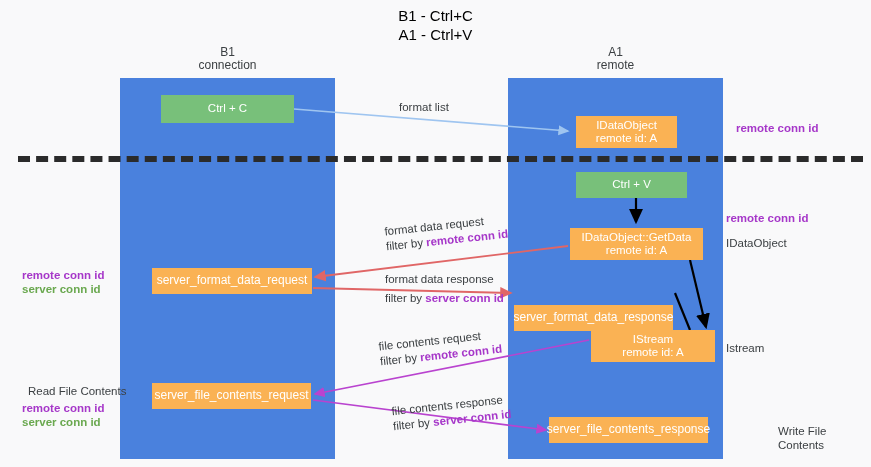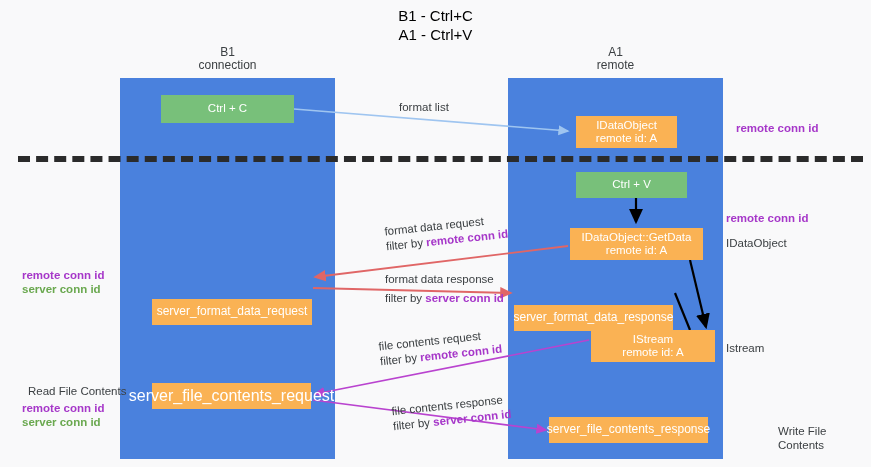--- a/index.html
+++ b/index.html
@@ -56,24 +56,24 @@
     padding:3px 6px;
   }
   .node .l2{display:block;}
   .green{background:#78c07a;}
   .orange{background:#fab254;}
 
   #n-ctrlc{left:161px;top:95px;width:133px;height:28px;}
   #n-idataobject{left:576px;top:116px;width:101px;height:32px;}
   #n-ctrlv{left:576px;top:172px;width:111px;height:26px;}
   #n-getdata{left:570px;top:228px;width:133px;height:32px;}
-  #n-sfdreq{left:152px;top:268px;width:160px;height:26px;font-size:12px;margin-top:31px;}
+  #n-sfdreq{left:152px;top:268px;width:160px;height:26px;font-size:12px;}
   #n-sfdresp{left:514px;top:280px;width:159px;height:26px;font-size:12px;margin-top:25px;}
   #n-istream{left:591px;top:330px;width:124px;height:32px;}
-  #n-sfcreq{left:152px;top:383px;width:159px;height:26px;font-size:16px;}
+  #n-sfcreq{left:152px;top:383px;width:159px;height:26px;font-size:12px;}
   #n-sfcresp{left:549px;top:417px;width:159px;height:26px;font-size:12px;}
 
   
   .side{font-size:11.5px;line-height:14px;}
   .purple{color:#a637c9;font-weight:bold;}
   .green-t{color:#6aa84f;font-weight:bold;}
   .plain{color:#3c4043;}
 
   #a-remote1{left:736px;top:121px;}
   #a-remote2{left:726px;top:211px;}

